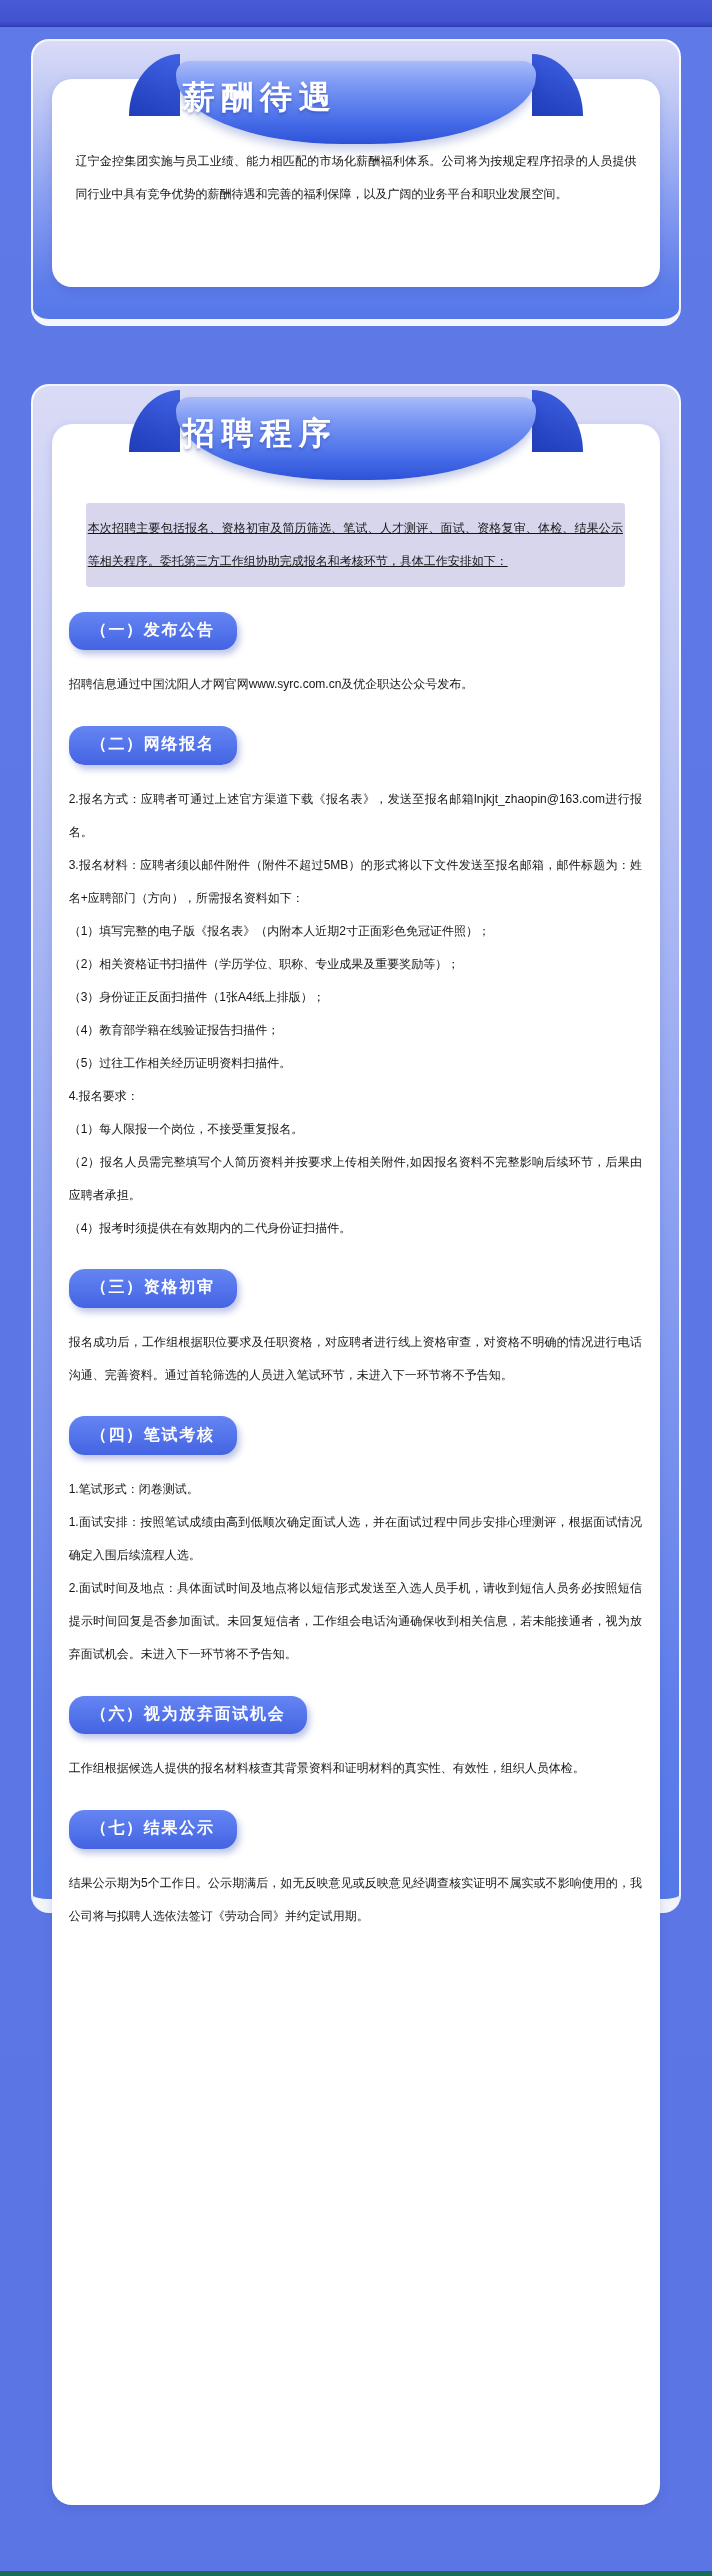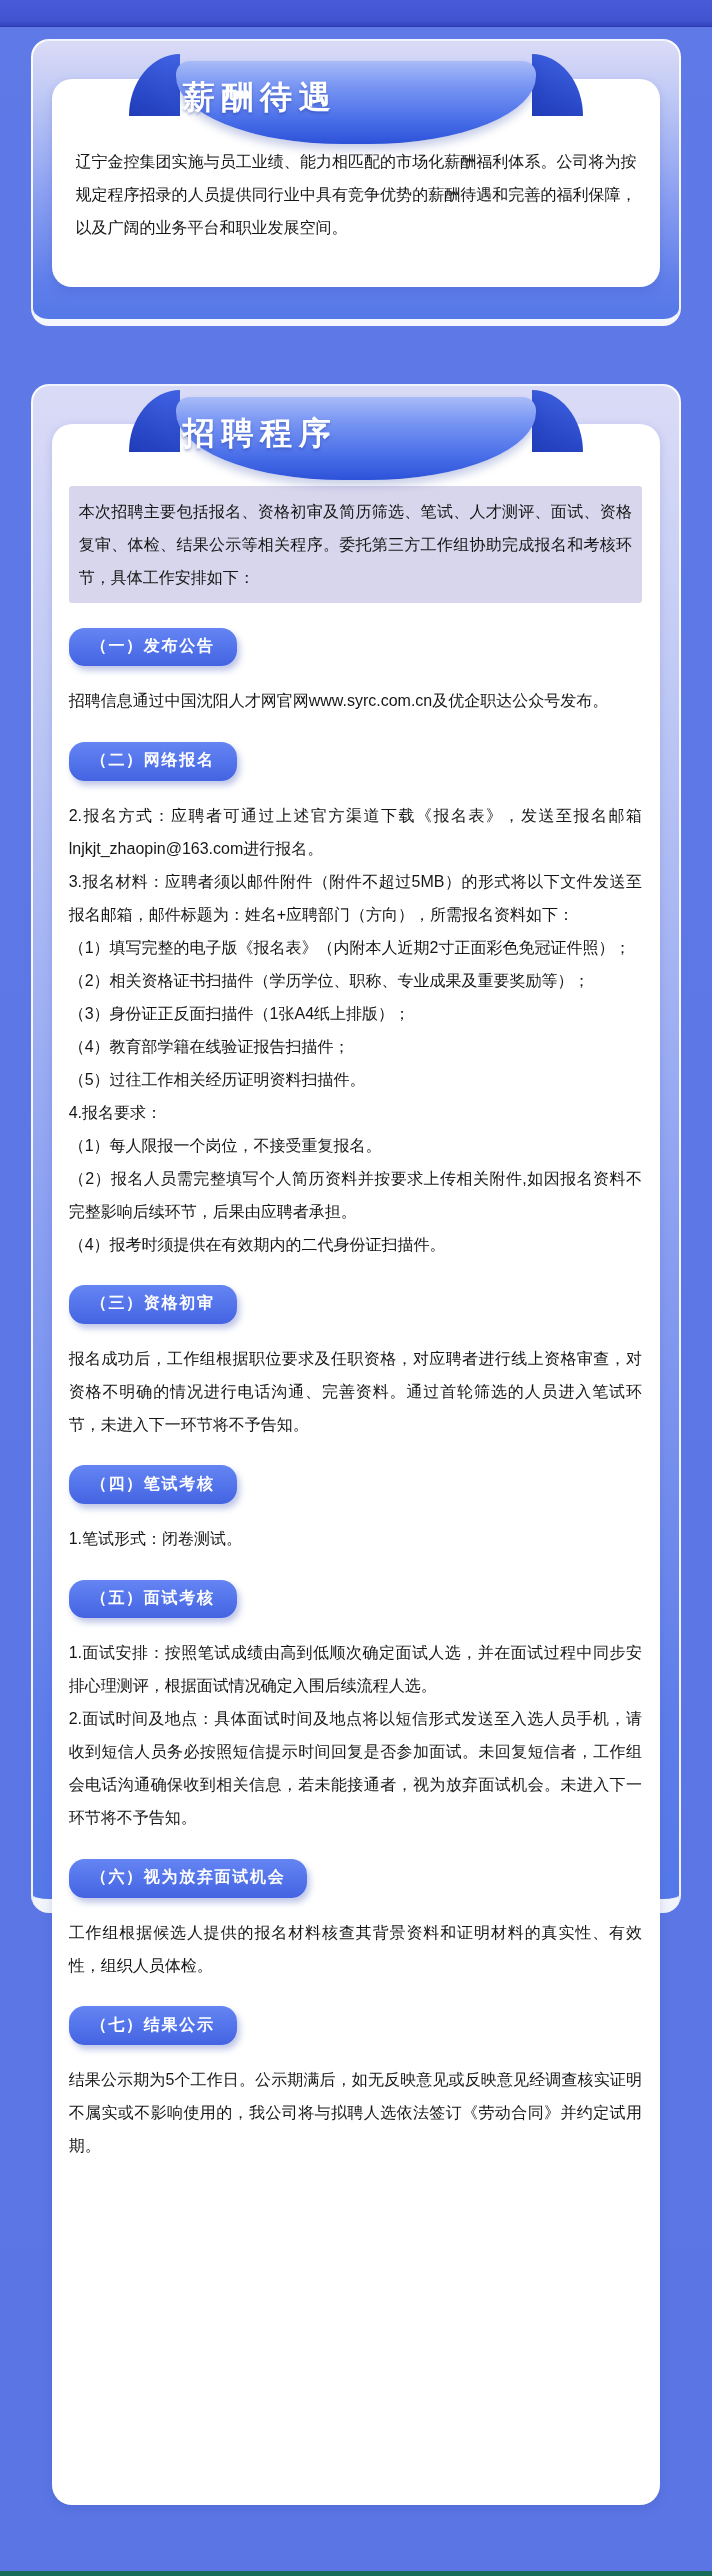--- a/index.html
+++ b/index.html
@@ -60,27 +60,27 @@
     display:flex;align-items:center;justify-content:flex-start;
   }
   .banner-title{
     margin-top:-9px;
     font-size:32px;font-weight:bold;color:#FFFFFF;
     letter-spacing:6.7px;text-indent:6.7px;
     text-shadow:0 1.7px 2.8px rgba(30,50,140,.35);
   }
   
   .body-text{
-    font-size:16px;line-height:33px;
+    font-size:12px;line-height:33px;
     text-align:justify;text-align-last:left;
     margin:0;
   }
   .intro-box{
     background:#D8D6EC;border-radius:3.3px;
-    padding:9px 10px;margin:0;
+    padding:9px 2px;margin:17px;text-decoration:underline;
   }
   .step-head{margin:24.5px 0 18px 0;}
   .pill{
     display:inline-block;
     padding:8.3px 22px 9.5px 22px;
     background:linear-gradient(180deg,#6585F3 0%,#5273EA 55%,#4463E2 100%);
     border-radius:15.6px;
     box-shadow:2.8px 4.5px 6.7px rgba(44,66,176,.30);
     font-size:16px;font-weight:bold;color:#FFFFFF;
     letter-spacing:1.7px;
@@ -140,23 +140,20 @@
     <div class="step-head">
       <span class="pill">（三）资格初审</span>
     </div>
     <p class="body-text">报名成功后，工作组根据职位要求及任职资格，对应聘者进行线上资格审查，对资格不明确的情况进行电话沟通、完善资料。通过首轮筛选的人员进入笔试环节，未进入下一环节将不予告知。</p>
 
     <div class="step-head">
       <span class="pill">（四）笔试考核</span>
     </div>
     <p class="body-text">1.笔试形式：闭卷测试。</p>
 
-    <div class="step-head">
-      <span class="pill">（五）面试考核</span>
-    </div>
     <p class="body-text">1.面试安排：按照笔试成绩由高到低顺次确定面试人选，并在面试过程中同步安排心理测评，根据面试情况确定入围后续流程人选。</p>
     <p class="body-text">2.面试时间及地点：具体面试时间及地点将以短信形式发送至入选人员手机，请收到短信人员务必按照短信提示时间回复是否参加面试。未回复短信者，工作组会电话沟通确保收到相关信息，若未能接通者，视为放弃面试机会。未进入下一环节将不予告知。</p>
 
     <div class="step-head">
       <span class="pill">（六）视为放弃面试机会</span>
     </div>
     <p class="body-text">工作组根据候选人提供的报名材料核查其背景资料和证明材料的真实性、有效性，组织人员体检。</p>
 
     <div class="step-head">
       <span class="pill">（七）结果公示</span>

